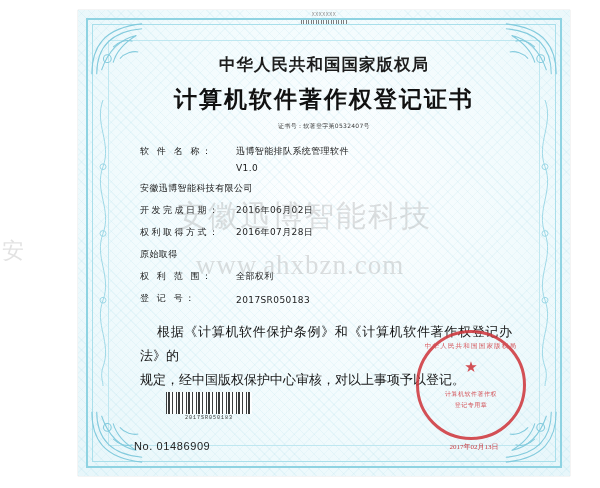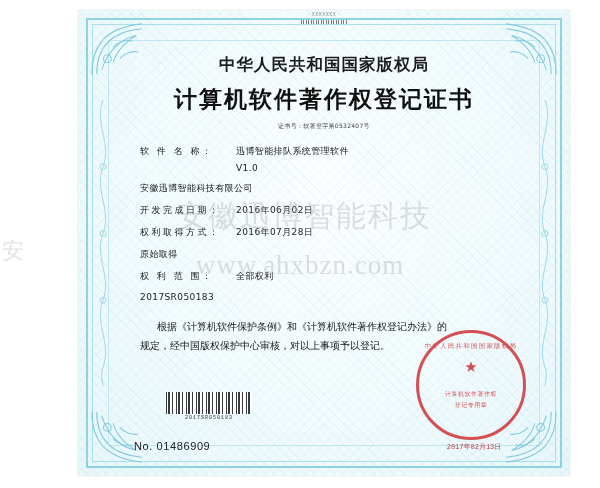--- a/index.html
+++ b/index.html
@@ -89,22 +89,22 @@
 
   .fields{margin:14px 0 0 26px;}
   .row{display:flex;align-items:flex-end;margin-bottom:9px;font-size:9px;color:#1a1a1a;
        font-family:"DejaVu Sans","Liberation Sans",sans-serif;}
   .row .lab{width:96px;flex:0 0 96px;letter-spacing:2.5px;}
   .row .val{flex:1;letter-spacing:.4px;}
   .row.sub{margin-top:-4px;}
   .row.sub .val{padding-left:0;}
 
   .para{
-    margin:16px 22px 0 26px;font-size:10px;line-height:1.85;color:#161616;
-    font-family:Liberation Sans, sans-serif;text-align:justify;
+    margin:16px 22px 0 26px;font-size:13px;line-height:1.85;color:#161616;
+    font-family:Liberation Mono, monospace;text-align:justify;
   }
   .para .ind{display:block;text-indent:17px;}
 
   
   .barcode{
     position:absolute;left:88px;bottom:62px;width:86px;height:22px;
     background:repeating-linear-gradient(90deg,#1a1a1a 0 1px,#fff 1px 2px,#1a1a1a 2px 4px,#fff 4px 6px,#1a1a1a 6px 7px,#fff 7px 10px);
     opacity:.85;
   }
   .barcode-lbl{
@@ -130,21 +130,21 @@
   .seal .mid1{
     position:absolute;top:57px;left:0;right:0;text-align:center;font-size:6px;
     font-family:"DejaVu Sans","Liberation Sans",sans-serif;letter-spacing:.5px;
   }
   .seal .mid2{
     position:absolute;top:68px;left:0;right:0;text-align:center;font-size:6px;
     font-family:"DejaVu Sans","Liberation Sans",sans-serif;letter-spacing:.5px;
   }
   .seal-date{
     position:absolute;right:44px;bottom:24px;width:104px;text-align:center;
-    color:#c8383e;font-size:7px;font-family:Liberation Mono, monospace;
+    color:#c8383e;font-size:7px;font-family:Liberation Serif, serif;
   }
 
   .docno{
     position:absolute;left:56px;bottom:24px;font-size:11px;color:#222;
     font-family:Liberation Sans, sans-serif;letter-spacing:.6px;
   }
 
   
   .wm{
     position:absolute;left:8px;right:0;top:196px;text-align:center;
@@ -261,20 +261,21 @@
           <span class="val">2016年07月28日</span>
         </div>
         <div class="row">
           <span class="val">原始取得</span>
         </div>
         <div class="row">
           <span class="lab">权 利 范 围：</span>
           <span class="val">全部权利</span>
         </div>
         <div class="row">
+          <span class="lab">登 记 号：</span>
           <span class="val">2017SR050183</span>
         </div>
       </div>
 
       <div class="para">
         <span class="ind">根据《计算机软件保护条例》和《计算机软件著作权登记办法》的</span>
         <span>规定，经中国版权保护中心审核，对以上事项予以登记。</span>
       </div>
 
     </div>

